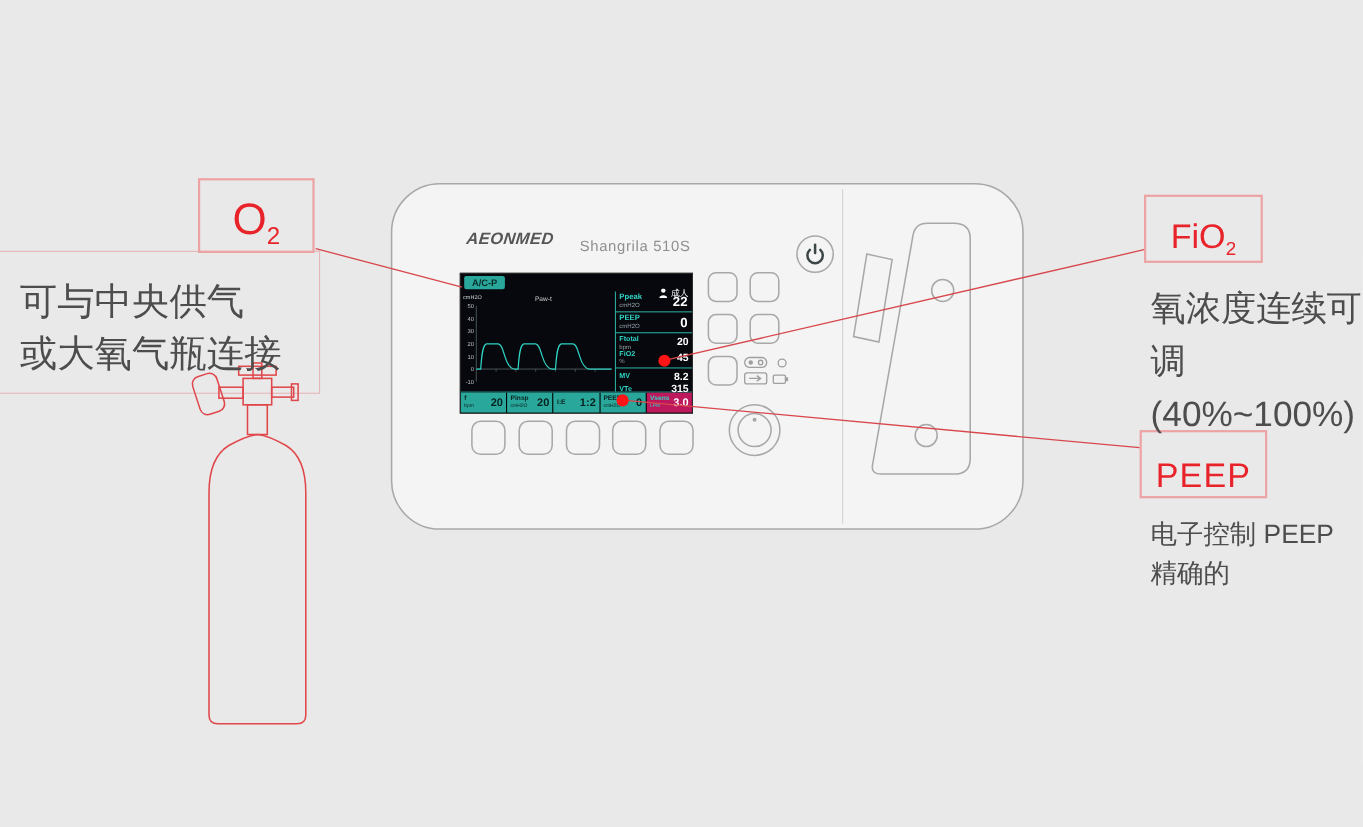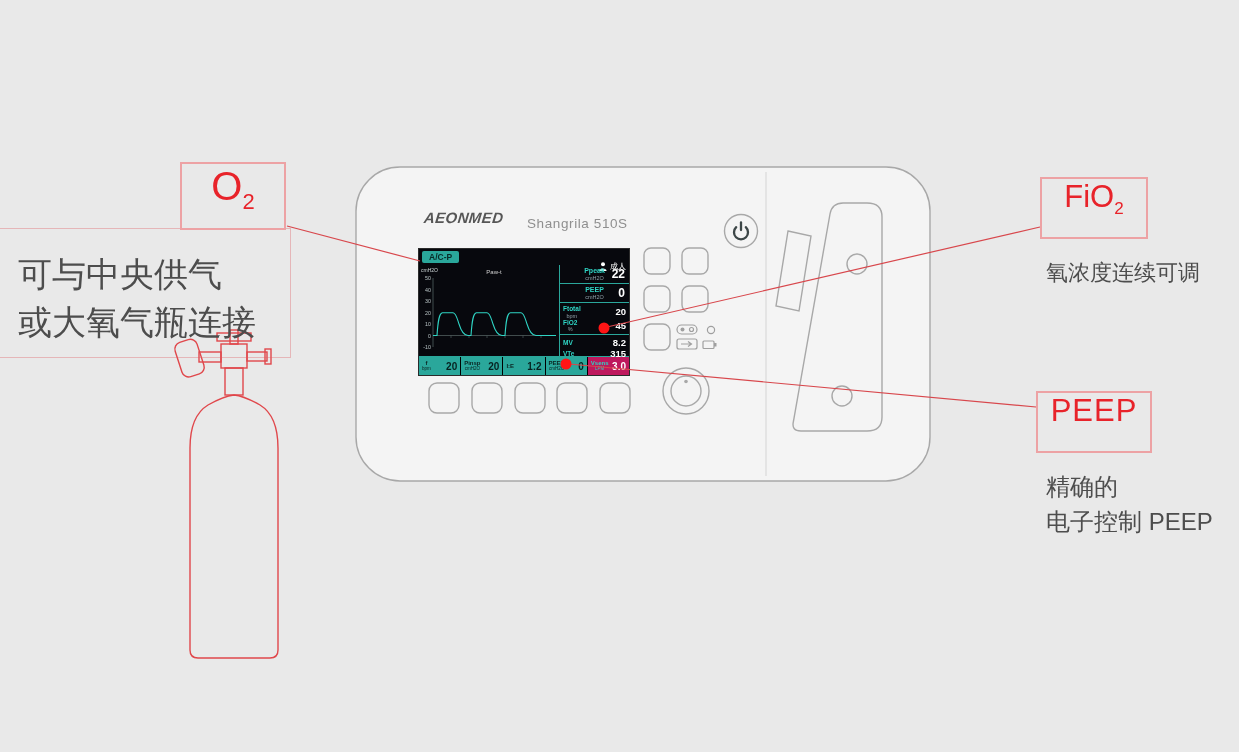--- a/index.html
+++ b/index.html
@@ -6,50 +6,50 @@
   .canvas {
     position:relative; width:1239px; height:752px;
     background:#e9e9e9; overflow:hidden;
     font-family:"Liberation Sans", sans-serif;
   }
   .layer { position:absolute; left:0; top:0; pointer-events:none; }
 
   
   .tag-box {
     position:absolute; border:2px solid #eda2a4; color:#e8232a;
-    display:flex; align-items:flex-start; justify-content:center;
+    display:flex; align-items:flex-end; justify-content:center;
     box-sizing:border-box; background:transparent;
   }
   .tag-box sub { font-size:0.55em; }
   #o2-box   { left:180px; top:162px; width:106px; height:68px; font-size:40px; }
   #fio2-box { left:1040px; top:177px; width:108px; height:62px; font-size:31px; }
   #peep-box { left:1036px; top:391px; width:116px; height:62px; font-size:31px; letter-spacing:1px; }
 
   .desc { position:absolute; color:#4d4d4d; }
   #left-desc { left:18px;  top:250px; font-size:34px; line-height:1.42; }
-  #fio2-desc { left:1046px; top:256px; font-size:22px; line-height:1.5; }
+  #fio2-desc { left:1046px; top:256px; font-size:32px; line-height:1.5; }
   #peep-desc { left:1046px; top:470px; font-size:24px; line-height:1.45; }
 
   .faint-box {
     position:absolute; left:-2px; top:228px; width:293px; height:130px;
     border:1px solid rgba(224,90,94,0.35); box-sizing:border-box;
   }
 
   
   #brand {
     position:absolute; left:424px; top:209px; font-size:15px; font-weight:bold;
     font-style:italic; color:#565656; letter-spacing:0.4px; transform:skewX(-6deg);
   }
   #model { position:absolute; left:527px; top:216px; font-size:13.5px; color:#8f8f8f; letter-spacing:0.6px; }
 
   
   .screen {
     position:absolute; left:418px; top:248px; width:212px; height:128px;
     background:#07080d; border:1px solid #2b2b2b; box-sizing:border-box;
-    display:flex; flex-direction:column;text-align:center;
+    display:flex; flex-direction:column;
   }
   .scr-top { height:16px; display:flex; align-items:center; padding:0 3px; flex:none; }
   .mode-btn {
     background:#2aa79b; color:#082a28; font-size:8.5px; font-weight:bold;
     padding:1.5px 7px; border-radius:2px; line-height:1;
   }
   .patient { margin-left:auto; display:flex; align-items:center; gap:3px; color:#fff; font-size:8px;margin-top:19px; }
 
   .scr-main { flex:1; display:flex; min-height:0; border-bottom:1px solid #2aa79b; }
   .wave-area { flex:1; position:relative; }
@@ -287,19 +287,20 @@
   <div class="tag-box" id="peep-box">
     <span>PEEP</span>
   </div>
 
   <div class="desc" id="left-desc">
     <div>可与中央供气</div>
     <div>或大氧气瓶连接</div>
   </div>
   <div class="desc" id="fio2-desc">
     <div>氧浓度连续可调</div>
+    <div>(40%~100%)</div>
   </div>
   <div class="desc" id="peep-desc">
+    <div>电子控制  PEEP</div>
     <div>精确的</div>
-    <div>电子控制  PEEP</div>
   </div>
 
 </div>
 
 </body></html>

